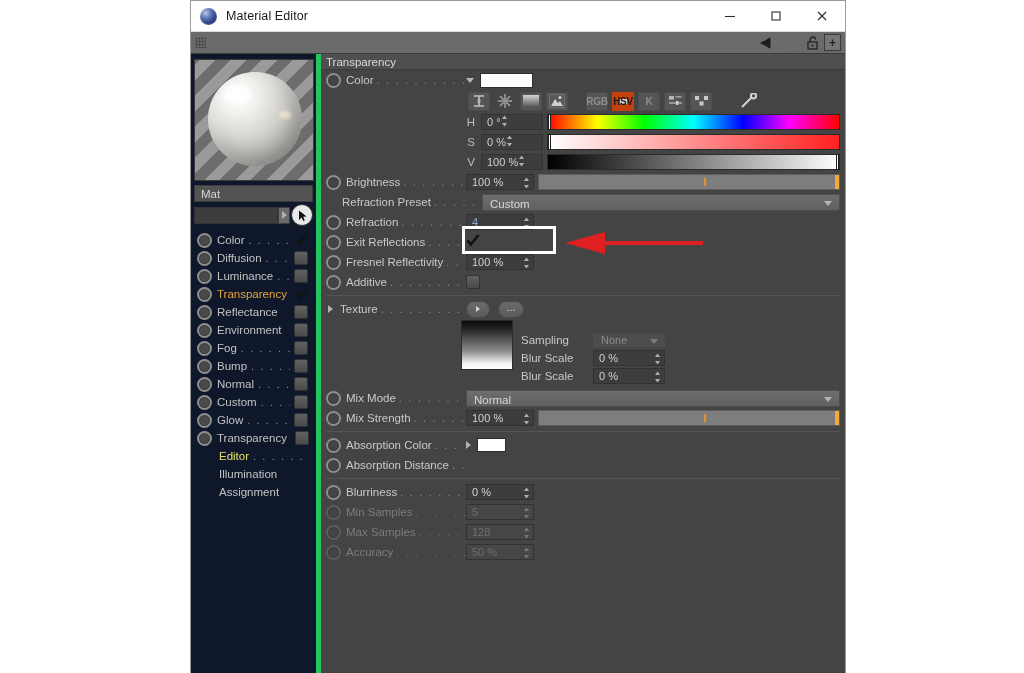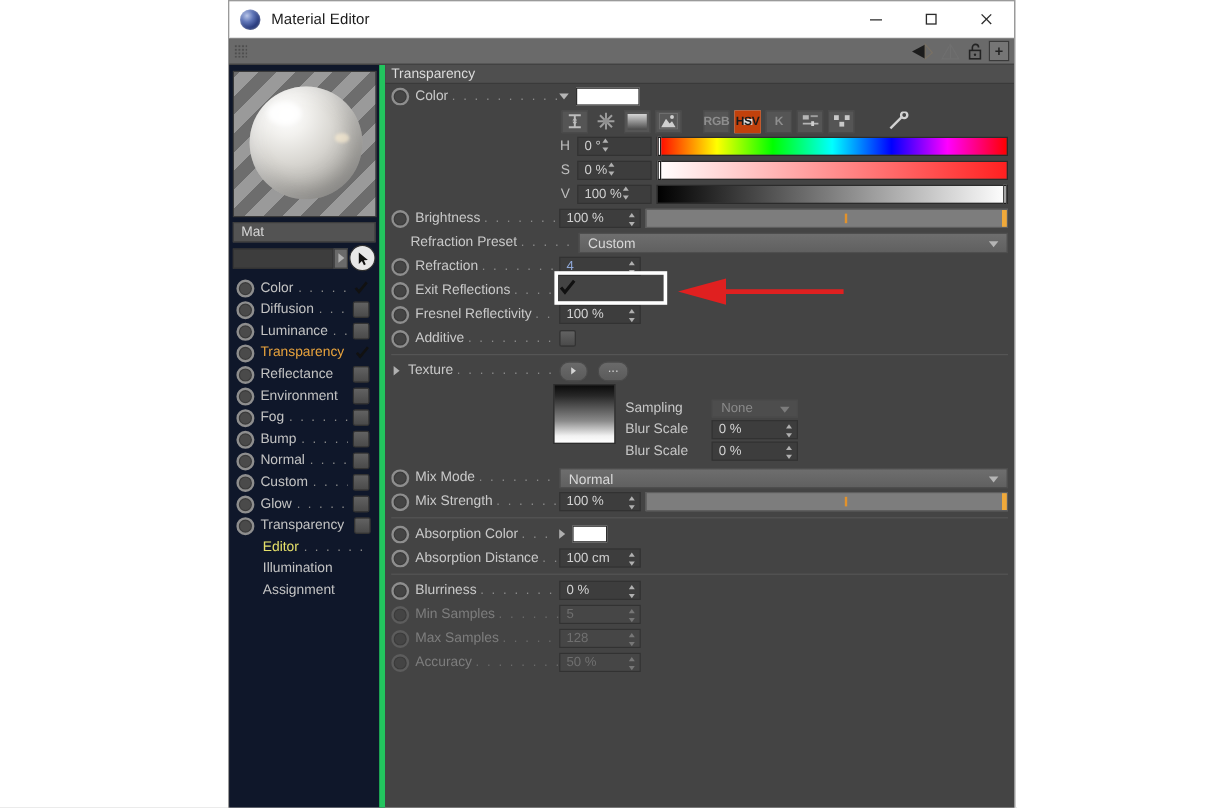--- a/index.html
+++ b/index.html
@@ -808,31 +808,20 @@
             <div class="swatch-small"></div>
           </div>
         </div>
 
         <div class="row">
           <div class="label-cell">
             <div class="radio"></div>
             <div class="lbl">Absorption Distance</div>
             <div class="dots">. . .</div>
           </div>
-          <div class="ctrl-cell">
-            <div class="numfield">
-              <span>100 cm</span>
-              <span class="spin">
-                <svg width="7" height="12" viewBox="0 0 7 12">
-                    <polygon points="3.5,0.5 6,4 1,4" fill="#b0b0b0"></polygon>
-                    <polygon points="3.5,11.5 6,8 1,8" fill="#b0b0b0"></polygon>
-                  </svg>
-              </span>
-            </div>
-          </div>
         </div>
 
         <div class="divider"></div>
 
         <div class="row">
           <div class="label-cell">
             <div class="radio"></div>
             <div class="lbl">Blurriness</div>
             <div class="dots">. . . . . . . . . . . .</div>
           </div>

